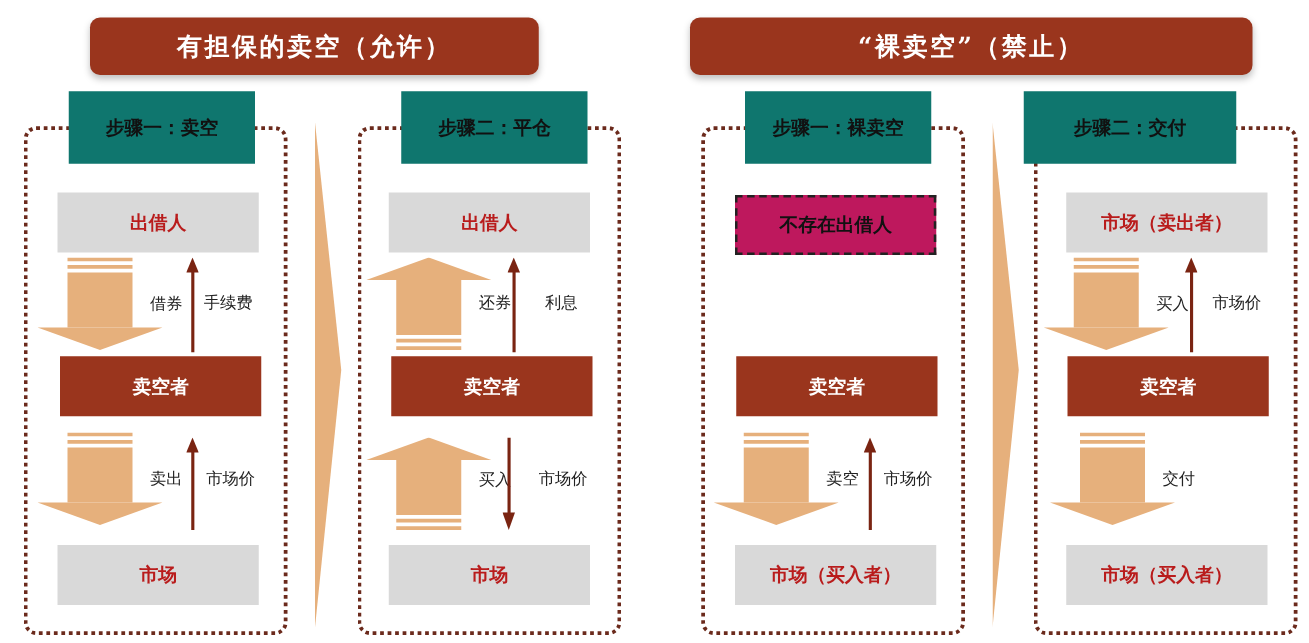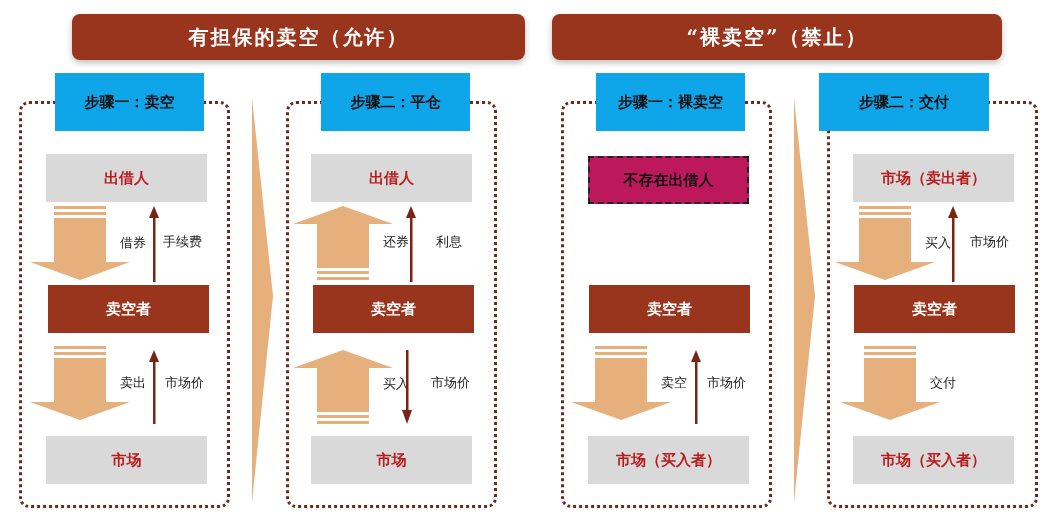--- a/index.html
+++ b/index.html
@@ -12,21 +12,21 @@
     box-shadow: 0 3px 6px rgba(0,0,0,0.25);
     display: flex; align-items: center; justify-content: center;
     font-size: 20px; font-weight: bold; letter-spacing: 2px;
   }
   .panel {
     position: absolute; top: 101px; height: 407px;
     border: 3px dotted #6b2a1c; border-radius: 10px;
   }
   .step-tab {
     position: absolute; top: 73px; height: 58px;
-    background: #0ea5e9; color: #111;
+    background: #0f766e; color: #111;
     display: flex; align-items: center; justify-content: center;
     font-size: 15px; font-weight: bold;
   }
   .gray-box {
     position: absolute; height: 48px; width: 161px;
     background: #d9d9d9;
     display: flex; align-items: center; justify-content: center;
     font-size: 15px; font-weight: bold; color: #b91c1c;
   }
   .dashed-box {
@@ -47,21 +47,21 @@
     position: absolute; left: 16px; width: 100px; text-align: right;
     font-size: 13px; color: #222;
   }
   .thin-arrow { position: absolute; width: 10px; }
   .side-lbl { position: absolute; font-size: 13px; color: #222; white-space: nowrap; }
   .chevron { position: absolute; top: 98px; }
 </style>
 </head>
 <body>
 
-<div class="banner" style="left:72px; width:453px;">
+<div class="banner" style="left:72px; width:359px;">
   <span>有担保的卖空（允许）</span>
 </div>
 
 <div class="panel" style="left:19px; width:211px;"></div>
 <div class="step-tab" style="left:55px; width:149px;">
   <span>步骤一：卖空</span>
 </div>
 <div class="gray-box" style="left:46px; top:154px;">
   <span>出借人</span>
 </div>

